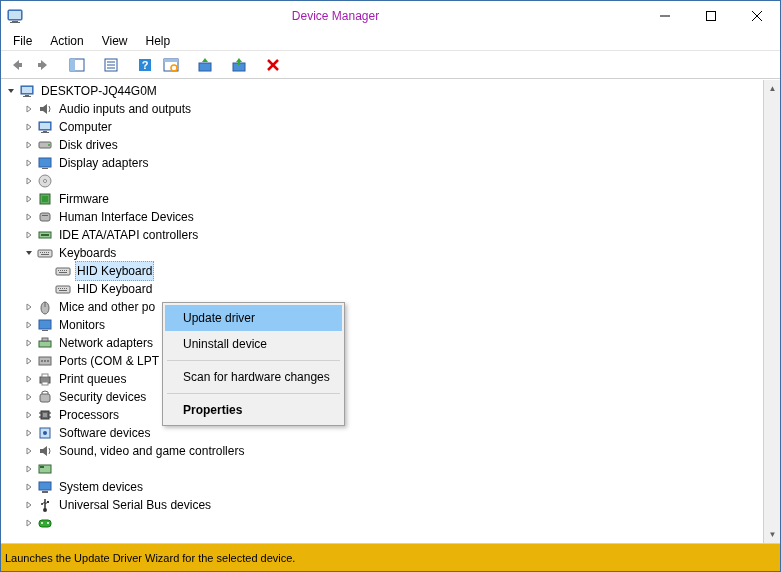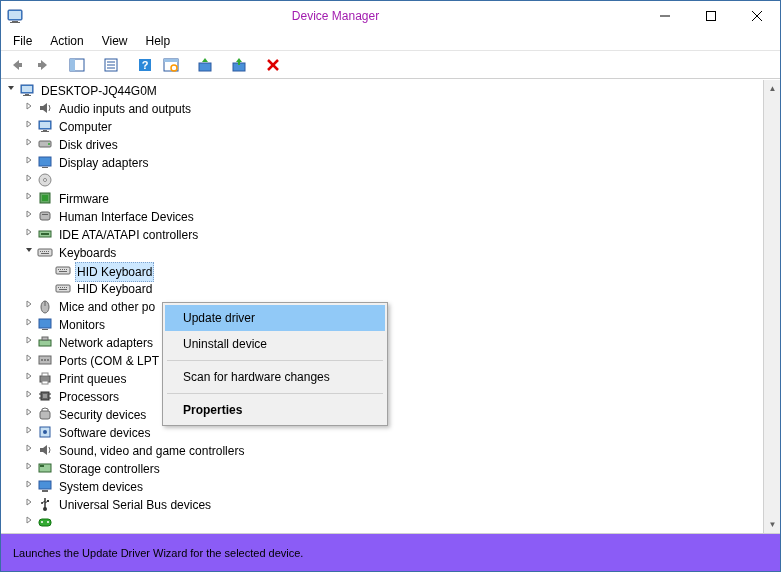--- a/index.html
+++ b/index.html
@@ -16,29 +16,29 @@
 .toolbar { height: 28px; display: flex; align-items: center; padding-left: 4px; gap: 2px; border-bottom: 1px solid #d0d0d0; }
 .toolbar .tbtn { width: 24px; height: 24px; display: flex; align-items: center; justify-content: center; border: 1px solid transparent; }
 .toolbar .sep { width: 6px; }
 .toolbar svg { width: 16px; height: 16px; }
 .content { flex: 1; display: flex; position: relative; overflow: hidden; border-top: 1px solid #fff; }
 .tree { flex: 1; overflow: hidden; padding: 2px 0 0 4px; font-size: 12px; line-height: 18px; position: relative; }
 .scrollbar { width: 17px; background: #f0f0f0; border-left: 1px solid #d0d0d0; position: relative; }
 .scrollbar .arrow { position: absolute; left: 0; width: 17px; height: 17px; display: flex; align-items: center; justify-content: center; font-size: 8px; color: #606060; }
 .scrollbar .arrow.up { top: 0; }
 .scrollbar .arrow.down { bottom: 0; }
-.node { display: flex; align-items: flex-start; height: 18px; white-space: nowrap; }
+.node { display: flex; align-items: center; height: 18px; white-space: nowrap; }
 .node .disclosure { width: 12px; height: 12px; margin-right: 2px; display: inline-flex; align-items: center; justify-content: center; }
 .node .disclosure.blank { visibility: hidden; }
 .node .ico { width: 16px; height: 16px; margin-right: 4px; display: inline-flex; }
 .node .lbl { padding: 0 2px; }
 .node.selected .lbl { background: #cde8ff; border: 1px dotted #7da2ce; padding: 0 1px; }
 .indent { display: inline-block; }
 .d0 { width: 0px; } .d1 { width: 18px; } .d2 { width: 36px; }
-.statusbar { height: 38px; border-top: 1px solid #d0d0d0; font-size: 11px; display: flex; align-items: center; padding-left: 12px; background: #8b5cf6; }
+.statusbar { height: 28px; border-top: 1px solid #d0d0d0; font-size: 11px; display: flex; align-items: center; padding-left: 4px; background: #eab308; }
 .context-menu { position: absolute; background: #f0f0f0; border: 1px solid #a0a0a0; box-shadow: 2px 2px 4px rgba(0,0,0,0.25); font-size: 12px; padding: 2px; }
 .context-menu .mitem { padding: 6px 18px 6px 18px; white-space: nowrap; }
 .context-menu .mitem.highlight { background: #91c9f7; }
 .context-menu .mitem.bold { font-weight: bold; }
 .context-menu .msep { height: 1px; background: #d0d0d0; margin: 3px 2px; }
 </style>
 </head>
 <body>
 
 <div class="window">
@@ -419,54 +419,54 @@
         </div>
         <div class="node">
           <span class="indent d1"></span>
           <span class="disclosure">
             <svg width="10" height="10" viewBox="0 0 10 10">
               <path d="M3 2 L7 5 L3 8 Z" fill="none" stroke="#808080"></path>
             </svg>
           </span>
           <span class="ico">
             <svg viewBox="0 0 16 16">
+              <rect x="3" y="5" width="10" height="8" rx="2" fill="#bbb" stroke="#666"></rect>
+              <path d="M5 5 L5 3 Q8 1 11 3 L11 5" fill="none" stroke="#666"></path>
+            </svg>
+          </span>
+          <span class="lbl">Security devices</span>
+        </div>
+        <div class="node">
+          <span class="indent d1"></span>
+          <span class="disclosure">
+            <svg width="10" height="10" viewBox="0 0 10 10">
+              <path d="M3 2 L7 5 L3 8 Z" fill="none" stroke="#808080"></path>
+            </svg>
+          </span>
+          <span class="ico">
+            <svg viewBox="0 0 16 16">
               <rect x="4" y="4" width="8" height="8" fill="#666" stroke="#333"></rect>
               <rect x="6" y="6" width="4" height="4" fill="#999"></rect>
               <line x1="2" y1="6" x2="4" y2="6" stroke="#333"></line>
               <line x1="2" y1="10" x2="4" y2="10" stroke="#333"></line>
               <line x1="12" y1="6" x2="14" y2="6" stroke="#333"></line>
               <line x1="12" y1="10" x2="14" y2="10" stroke="#333"></line>
             </svg>
           </span>
           <span class="lbl">Processors</span>
         </div>
         <div class="node">
           <span class="indent d1"></span>
           <span class="disclosure">
             <svg width="10" height="10" viewBox="0 0 10 10">
               <path d="M3 2 L7 5 L3 8 Z" fill="none" stroke="#808080"></path>
             </svg>
           </span>
           <span class="ico">
             <svg viewBox="0 0 16 16">
-              <rect x="3" y="5" width="10" height="8" rx="2" fill="#bbb" stroke="#666"></rect>
-              <path d="M5 5 L5 3 Q8 1 11 3 L11 5" fill="none" stroke="#666"></path>
-            </svg>
-          </span>
-          <span class="lbl">Security devices</span>
-        </div>
-        <div class="node">
-          <span class="indent d1"></span>
-          <span class="disclosure">
-            <svg width="10" height="10" viewBox="0 0 10 10">
-              <path d="M3 2 L7 5 L3 8 Z" fill="none" stroke="#808080"></path>
-            </svg>
-          </span>
-          <span class="ico">
-            <svg viewBox="0 0 16 16">
               <rect x="3" y="3" width="10" height="10" fill="#c7e0f4" stroke="#2c5aa0"></rect>
               <circle cx="8" cy="8" r="2" fill="#2c5aa0"></circle>
             </svg>
           </span>
           <span class="lbl">Software devices</span>
         </div>
         <div class="node">
           <span class="indent d1"></span>
           <span class="disclosure">
             <svg width="10" height="10" viewBox="0 0 10 10">
@@ -487,21 +487,20 @@
             <svg width="10" height="10" viewBox="0 0 10 10">
               <path d="M3 2 L7 5 L3 8 Z" fill="none" stroke="#808080"></path>
             </svg>
           </span>
           <span class="ico">
             <svg viewBox="0 0 16 16">
               <rect x="2" y="4" width="12" height="8" fill="#9c9" stroke="#363"></rect>
               <rect x="3" y="5" width="4" height="2" fill="#363"></rect>
             </svg>
           </span>
-          <span class="lbl">Storage controllers</span>
         </div>
         <div class="node">
           <span class="indent d1"></span>
           <span class="disclosure">
             <svg width="10" height="10" viewBox="0 0 10 10">
               <path d="M3 2 L7 5 L3 8 Z" fill="none" stroke="#808080"></path>
             </svg>
           </span>
           <span class="ico">
             <svg viewBox="0 0 16 16">
@@ -543,21 +542,21 @@
               <circle cx="11" cy="8" r="1" fill="#fff"></circle>
             </svg>
           </span>
         </div>
       </div>
     <div class="scrollbar">
       <div class="arrow up">▲</div>
       <div class="arrow down">▼</div>
     </div>
 
-    <div class="context-menu" style="left:161px; top:222px; width:226px;">
+    <div class="context-menu" style="left:161px; top:222px; width:183px;">
       <div class="mitem highlight">Update driver</div>
       <div class="mitem">Uninstall device</div>
       <div class="msep"></div>
       <div class="mitem">Scan for hardware changes</div>
       <div class="msep"></div>
       <div class="mitem bold">Properties</div>
     </div>
   </div>
 
   <div class="statusbar">

